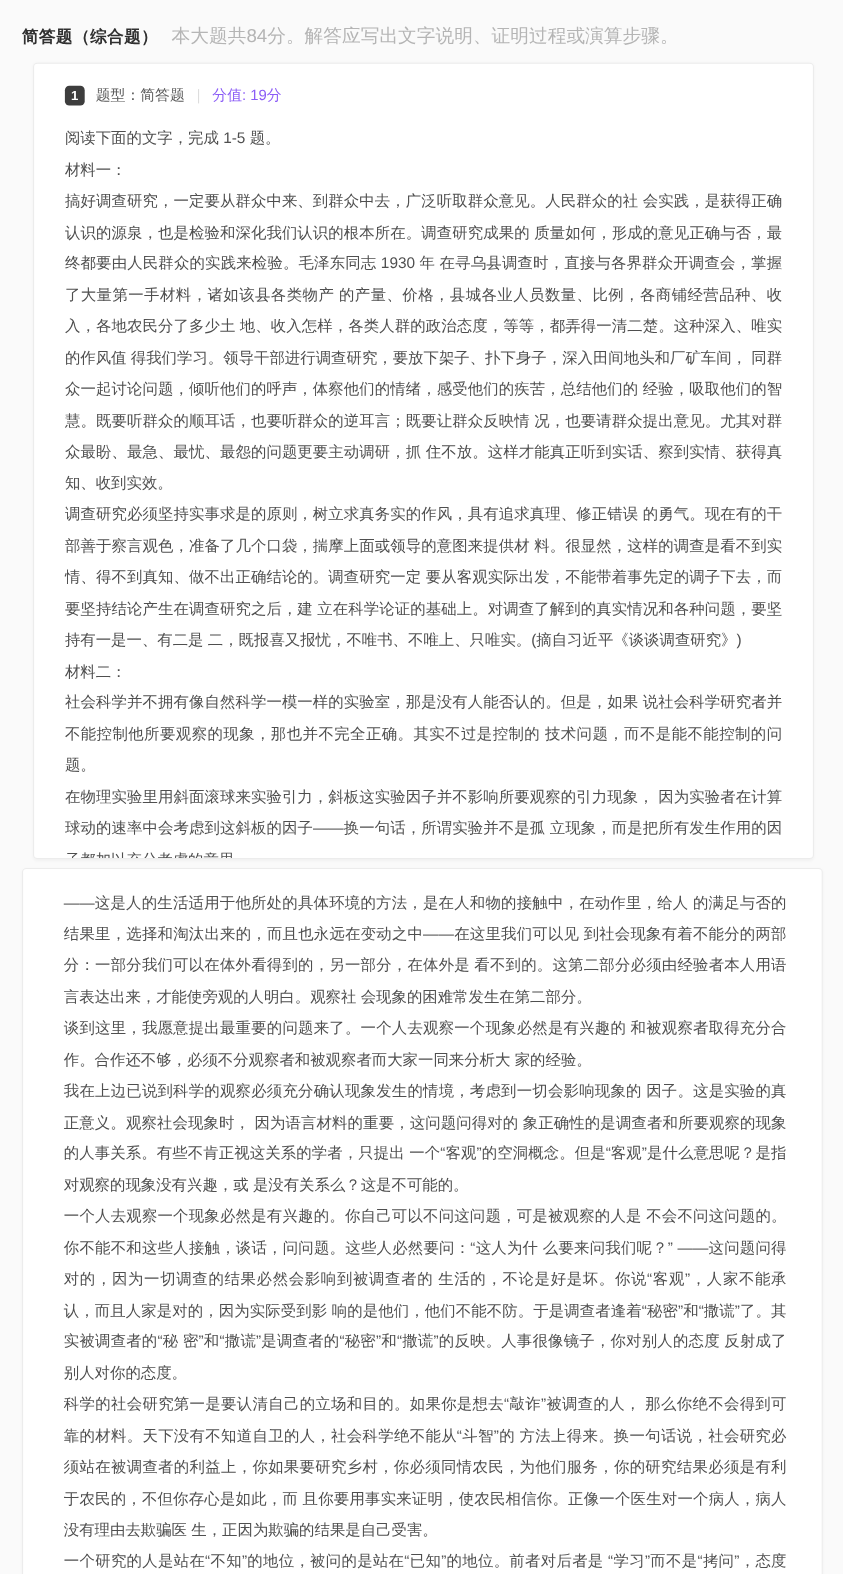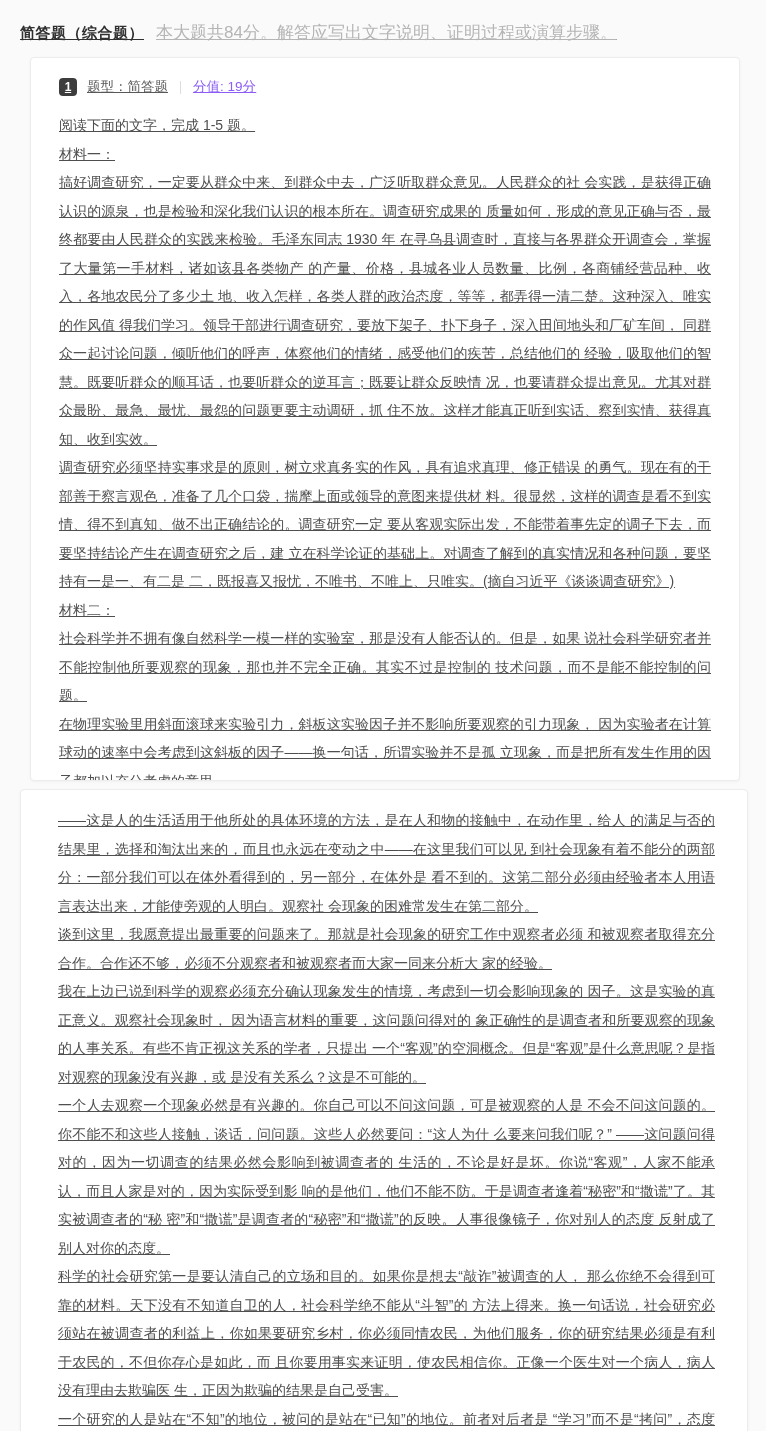--- a/index.html
+++ b/index.html
@@ -1,15 +1,15 @@
 <!DOCTYPE html>
 <html><head>
 <meta charset="utf-8">
 <style>
-  * { margin: 0; padding: 0; box-sizing: border-box; text-decoration: underline; }
+  * { margin: 0; padding: 0; box-sizing: border-box; }
   html, body {
     width: 766px; height: 1431px; overflow: hidden;
     background: #fafafa;
     font-family: "Liberation Sans", "DejaVu Sans", sans-serif;
   }
   .topbar {
     padding: 21px 24px 13px 20px;
     display: flex; align-items: baseline; gap: 12px;
   }
   .topbar .title { font-size: 15px; font-weight: 700; color: #303030; letter-spacing: 0.5px; }
@@ -60,19 +60,19 @@
       <p class="para">调查研究必须坚持实事求是的原则，树立求真务实的作风，具有追求真理、修正错误 的勇气。现在有的干部善于察言观色，准备了几个口袋，揣摩上面或领导的意图来提供材 料。很显然，这样的调查是看不到实情、得不到真知、做不出正确结论的。调查研究一定 要从客观实际出发，不能带着事先定的调子下去，而要坚持结论产生在调查研究之后，建 立在科学论证的基础上。对调查了解到的真实情况和各种问题，要坚持有一是一、有二是 二，既报喜又报忧，不唯书、不唯上、只唯实。(摘自习近平《谈谈调查研究》)</p>
       <p class="para">材料二：</p>
       <p class="para">社会科学并不拥有像自然科学一模一样的实验室，那是没有人能否认的。但是，如果 说社会科学研究者并不能控制他所要观察的现象，那也并不完全正确。其实不过是控制的 技术问题，而不是能不能控制的问题。</p>
       <p class="para">在物理实验里用斜面滚球来实验引力，斜板这实验因子并不影响所要观察的引力现象， 因为实验者在计算球动的速率中会考虑到这斜板的因子——换一句话，所谓实验并不是孤 立现象，而是把所有发生作用的因子都加以充分考虑的意思。</p>
     </div>
 </div>
 
 <div class="card card2">
   <div class="qbody">
       <p class="para">——这是人的生活适用于他所处的具体环境的方法，是在人和物的接触中，在动作里，给人 的满足与否的结果里，选择和淘汰出来的，而且也永远在变动之中——在这里我们可以见 到社会现象有着不能分的两部分：一部分我们可以在体外看得到的，另一部分，在体外是 看不到的。这第二部分必须由经验者本人用语言表达出来，才能使旁观的人明白。观察社 会现象的困难常发生在第二部分。</p>
-      <p class="para">谈到这里，我愿意提出最重要的问题来了。那就是社会现象的研究工作中观察者必须 和被观察者取得充分合作。合作还不够，必须不分观察者和被观察者而大家一同来分析大 家的经验。</p>
+      <p class="para">谈到这里，我愿意提出最重要的问题来了。一个人去观察一个现象必然是有兴趣的 和被观察者取得充分合作。合作还不够，必须不分观察者和被观察者而大家一同来分析大 家的经验。</p>
       <p class="para">我在上边已说到科学的观察必须充分确认现象发生的情境，考虑到一切会影响现象的 因子。这是实验的真正意义。观察社会现象时， 因为语言材料的重要，这问题问得对的 象正确性的是调查者和所要观察的现象的人事关系。有些不肯正视这关系的学者，只提出 一个“客观”的空洞概念。但是“客观”是什么意思呢？是指对观察的现象没有兴趣，或 是没有关系么？这是不可能的。</p>
       <p class="para">一个人去观察一个现象必然是有兴趣的。你自己可以不问这问题，可是被观察的人是 不会不问这问题的。你不能不和这些人接触，谈话，问问题。这些人必然要问：“这人为什 么要来问我们呢？” ——这问题问得对的，因为一切调查的结果必然会影响到被调查者的 生活的，不论是好是坏。你说“客观”，人家不能承认，而且人家是对的，因为实际受到影 响的是他们，他们不能不防。于是调查者逢着“秘密”和“撒谎”了。其实被调查者的“秘 密”和“撒谎”是调查者的“秘密”和“撒谎”的反映。人事很像镜子，你对别人的态度 反射成了别人对你的态度。</p>
       <p class="para">科学的社会研究第一是要认清自己的立场和目的。如果你是想去“敲诈”被调查的人， 那么你绝不会得到可靠的材料。天下没有不知道自卫的人，社会科学绝不能从“斗智”的 方法上得来。换一句话说，社会研究必须站在被调查者的利益上，你如果要研究乡村，你必须同情农民，为他们服务，你的研究结果必须是有利于农民的，不但你存心是如此，而 且你要用事实来证明，使农民相信你。正像一个医生对一个病人，病人没有理由去欺骗医 生，正因为欺骗的结果是自己受害。</p>
       <p class="para">一个研究的人是站在“不知”的地位，被问的是站在“已知”的地位。前者对后者是 “学习”而不是“拷问”，态度上应当是“尊重对方” “执疑待决”，这种态度必然会得到对 方的尊重和友谊，因而乐于帮助你。(摘编自费孝通 《亦谈社会调查》)</p>
     </div>
 </div>
 
 </body></html>

